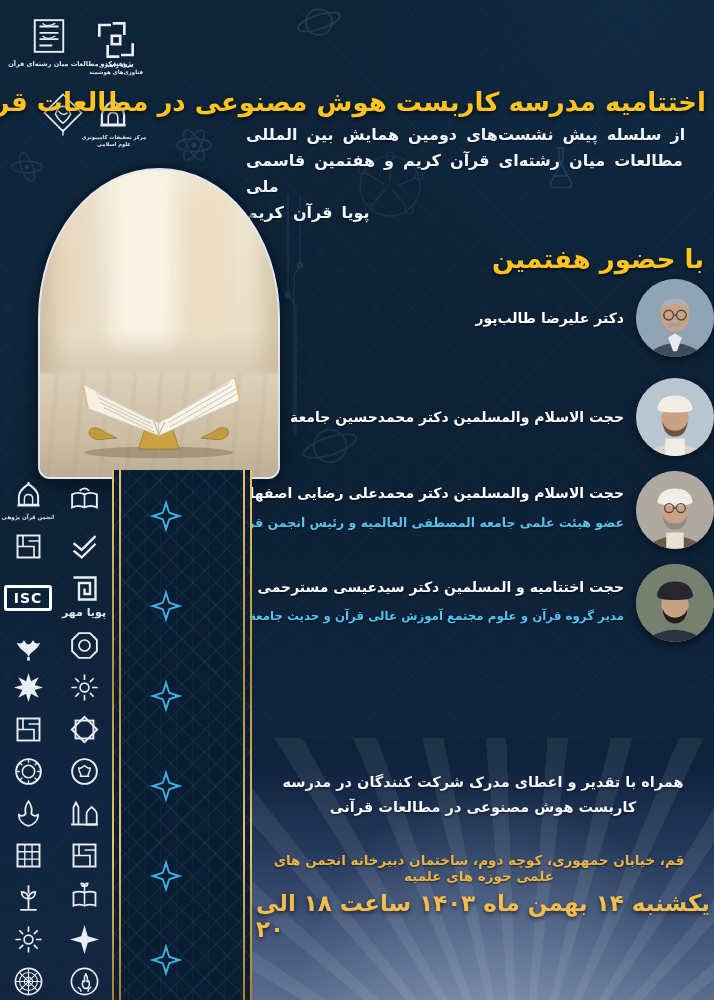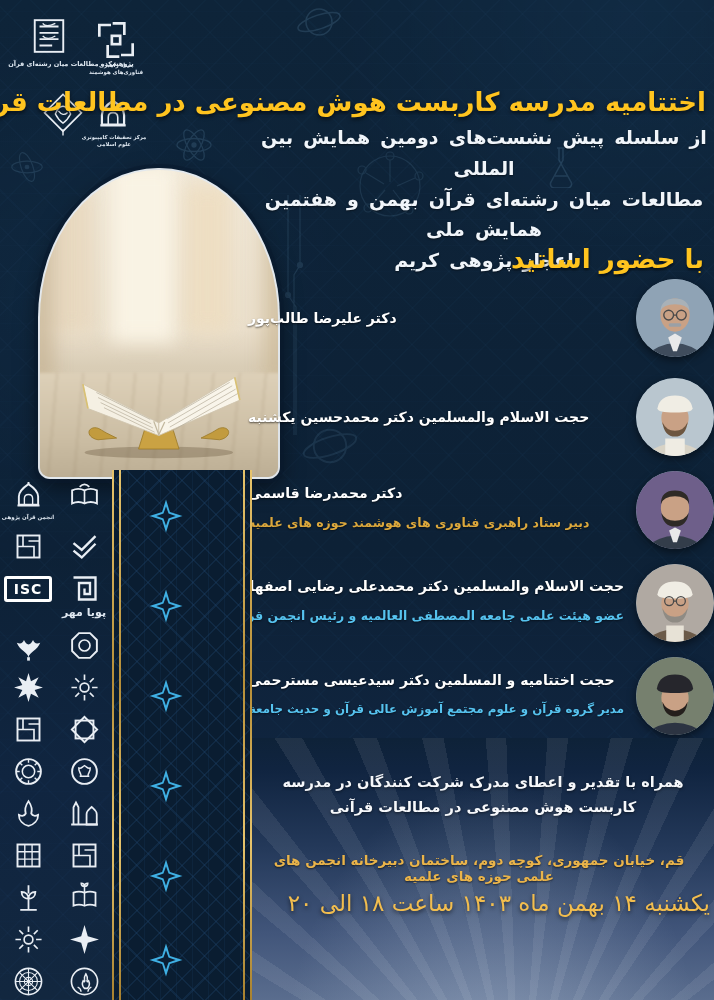--- a/index.html
+++ b/index.html
@@ -26,22 +26,22 @@
   .hlogo svg{display:block;}
   .hcap{position:absolute; color:#dfe8f1; text-align:center; line-height:1.35; font-weight:bold;}
 
   
   .title{
     position:absolute; top:70px; right:8px; left:150px; text-align:center;
     font-size:26px; font-weight:bold; color:#ffc41f; white-space:nowrap;
     text-shadow:0 2px 4px rgba(0,0,0,.65);
   }
   .subtitle{
-    position:absolute; top:122px; right:7px; width:446px; text-align:center;
-    font-size:19px; font-weight:bold; color:#f0f5fa; line-height:1.62; word-spacing:3.5px;
+    position:absolute; top:122px; right:22px; width:446px; text-align:left;
+    font-size:16px; font-weight:bold; color:#f0f5fa; line-height:1.62; word-spacing:3.5px;
     text-shadow:0 1px 2px rgba(0,0,0,.5);
   }
   .speakers-heading{
     position:absolute; top:222px; right:10px; font-size:26px; font-weight:bold;
     color:#ffc41f; text-shadow:0 2px 3px rgba(0,0,0,.6);
   }
 
   
   .arch{
     position:absolute; left:38px; top:168px; width:238px; height:307px;
@@ -61,21 +61,21 @@
 
   
   .speakers{position:absolute; top:266px; right:0; width:470px; display:flex; flex-direction:column;}
   .speaker{display:flex; align-items:center; height:93px; padding-left:4px;}
   .speaker.first{height:104px;}
   .avatar{
     flex:0 0 auto; width:78px; height:78px; border-radius:50%; overflow:hidden;
     margin-left:12px; box-shadow:0 3px 8px rgba(0,0,0,.5); background:#8fa3b5;
   }
   .avatar svg{display:block; width:100%; height:100%;}
-  .sp-text{flex:1 1 auto; min-width:0; text-align:left; overflow:visible;}
+  .sp-text{flex:1 1 auto; min-width:0; text-align:right; overflow:visible;}
   .sp-name{font-size:14px; font-weight:bold; color:#ffffff; white-space:nowrap; text-shadow:0 1px 2px rgba(0,0,0,.6);}
   .sp-role{font-size:12.5px; font-weight:bold; margin-top:11px; line-height:1.75; letter-spacing:-.1px; text-shadow:0 1px 2px rgba(0,0,0,.5);}
   .role-gold{color:#dca83c;}
   .role-blue{color:#56c3ef;}
   .nowrap{white-space:nowrap;}
 
   
   .band{position:absolute; left:112px; top:470px; width:140px; height:530px; background:#0a1d31; z-index:2;}
   .band::before{
     content:""; position:absolute; inset:0; opacity:.6; pointer-events:none;
@@ -86,21 +86,21 @@
   }
   .gline{position:absolute; top:0; bottom:0; width:2px; background:linear-gradient(180deg,#e7c46c,#b68e38 40%,#e7c46c 70%,#a8812f);}
   .band-star{position:absolute; left:36px; width:36px; height:36px;}
 
   
   .sidebar{
     position:absolute; left:0; top:476px; width:112px; height:524px; z-index:2;
     display:grid; grid-template-columns:repeat(2,50px); gap:9px 6px;
     justify-content:center; align-content:start; padding-top:4px;
   }
-  .cell{width:50px; display:flex; flex-direction:column; align-items:center; justify-content:flex-start; color:#e9eef4;}
+  .cell{width:50px; display:flex; flex-direction:column; align-items:center; justify-content:center; color:#e9eef4;}
   .cell svg{width:33px; height:33px;}
   .cap{font-size:5.5px; color:#dfe8f1; margin-top:1px; text-align:center; line-height:1.3; font-weight:bold; white-space:nowrap;}
   .isc{
     border:3px solid #fff; border-radius:3px; color:#fff; font-weight:bold;
     font-size:14px; letter-spacing:1px; padding:2px 7px; margin-top:4px; font-family:"DejaVu Sans",sans-serif;
   }
 
   
   .rays{
     position:absolute; left:252px; top:738px; width:462px; height:262px; z-index:1;
@@ -115,22 +115,22 @@
   .cert-note{
     position:absolute; top:32px; left:18px; right:18px; text-align:center;
     font-size:14.5px; font-weight:bold; color:#f6f8fb; line-height:1.75;
     text-shadow:0 1px 3px rgba(0,0,0,.55);
   }
   .address{
     position:absolute; top:114px; left:4px; right:12px; text-align:center;
     font-size:13.5px; font-weight:bold; color:#eab44a; text-shadow:0 1px 2px rgba(0,0,0,.6);
   }
   .datetime{
-    position:absolute; top:152px; left:4px; right:4px; text-align:right;
-    font-size:23px; font-weight:normal; color:#f2bd4e; letter-spacing:.5px;
+    position:absolute; top:152px; left:4px; right:4px; text-align:left;
+    font-size:23px; font-weight:bold; color:#f2bd4e; letter-spacing:.5px;
     text-shadow:0 2px 4px rgba(0,0,0,.6);
   }
   .hidden-defs{position:absolute; width:0; height:0; overflow:hidden;}
 </style>
 </head>
 <body>
 
 <svg class="hidden-defs" aria-hidden="true">
   <defs>
     <g id="s-dome">
@@ -348,22 +348,22 @@
   <div class="hlogo" style="left:92px; top:96px; color:#e9eef4;">
     <svg width="42" height="38" viewBox="0 0 24 24">
         <use href="#s-dome"></use>
       </svg>
   </div>
   <div class="hcap" style="left:78px; top:134px; width:72px; font-size:5.2px;">مرکز تحقیقات کامپیوتری علوم اسلامی</div>
 
   <h1 class="title">اختتامیه مدرسه کاربست هوش مصنوعی در مطالعات قرآنی</h1>
   <div class="subtitle">
     <div>از سلسله پیش نشست‌های دومین همایش بین المللی</div>
-    <div>مطالعات میان رشته‌ای قرآن بهمن و هفتمین همایش ملی</div>
-    <div>اعجاز پژوهی کریم</div>
+    <div>مطالعات میان رشته‌ای قرآن کریم و هفتمین قاسمی ملی</div>
+    <div>پویا قرآن کریم</div>
   </div>
 
   <div class="arch">
     <div class="blur" style="left:30%; top:-2%; width:27%; height:58%; background:#f9f3e4;"></div>
     <div class="blur" style="left:61%; top:5%; width:19%; height:48%; background:#eeddc0; opacity:.85;"></div>
     <div class="blur" style="left:5%; top:7%; width:17%; height:46%; background:#e7d7bd; opacity:.85;"></div>
     <div class="blur" style="left:-6%; top:0; width:12%; height:70%; background:#c4b191; opacity:.7;"></div>
     <div class="blur" style="left:94%; top:0; width:12%; height:70%; background:#c9b694; opacity:.7;"></div>
     <div class="floor"></div>
     <svg class="quran" viewBox="0 0 220 130">
@@ -375,52 +375,41 @@
       <path d="M110 84l90-54 6 27-96 42z" fill="#f9f5ea" stroke="#cfc5ae" stroke-width="1"></path>
       <g stroke="#b5ac98" stroke-width=".8" fill="none">
         <path d="M100 80L36 48M101 85L38 54M103 90L41 60M105 95L45 66"></path>
         <path d="M120 79l74-43M121 84l76-44M123 89l78-45M125 94l79-45"></path>
       </g>
       <path d="M104 82l6 16 7-15" fill="none" stroke="#c2b89f" stroke-width="1.5"></path>
       <path d="M20 38l6 29M200 30l6 27" stroke="#d9c174" stroke-width="2"></path>
     </svg>
   </div>
 
-  <h2 class="speakers-heading">با حضور اساتید</h2>
+  <h2 class="speakers-heading">با حضور هفتمین</h2>
 
   <div class="speakers">
     <div class="speaker first">
       <div class="avatar">
           <svg viewBox="0 0 80 80">
             <use href="#av-1"></use>
           </svg>
         </div>
       <div class="sp-text">
         <div class="sp-name">دکتر علیرضا طالب‌پور</div>
       </div>
     </div>
     <div class="speaker">
       <div class="avatar">
           <svg viewBox="0 0 80 80">
             <use href="#av-2"></use>
           </svg>
         </div>
       <div class="sp-text">
-        <div class="sp-name">حجت الاسلام والمسلمین دکتر محمدحسین یکشنبه</div>
-      </div>
-    </div>
-    <div class="speaker">
-      <div class="avatar">
-          <svg viewBox="0 0 80 80">
-            <use href="#av-3"></use>
-          </svg>
-        </div>
-      <div class="sp-text">
-        <div class="sp-name">دکتر محمدرضا قاسمی</div>
-        <div class="sp-role role-gold nowrap">دبیر ستاد راهبری فناوری های هوشمند حوزه های علمیه</div>
+        <div class="sp-name">حجت الاسلام والمسلمین دکتر محمدحسین جامعة</div>
       </div>
     </div>
     <div class="speaker">
       <div class="avatar">
           <svg viewBox="0 0 80 80">
             <use href="#av-4"></use>
           </svg>
         </div>
       <div class="sp-text">
         <div class="sp-name">حجت الاسلام والمسلمین دکتر محمدعلی رضایی اصفهانی</div>

